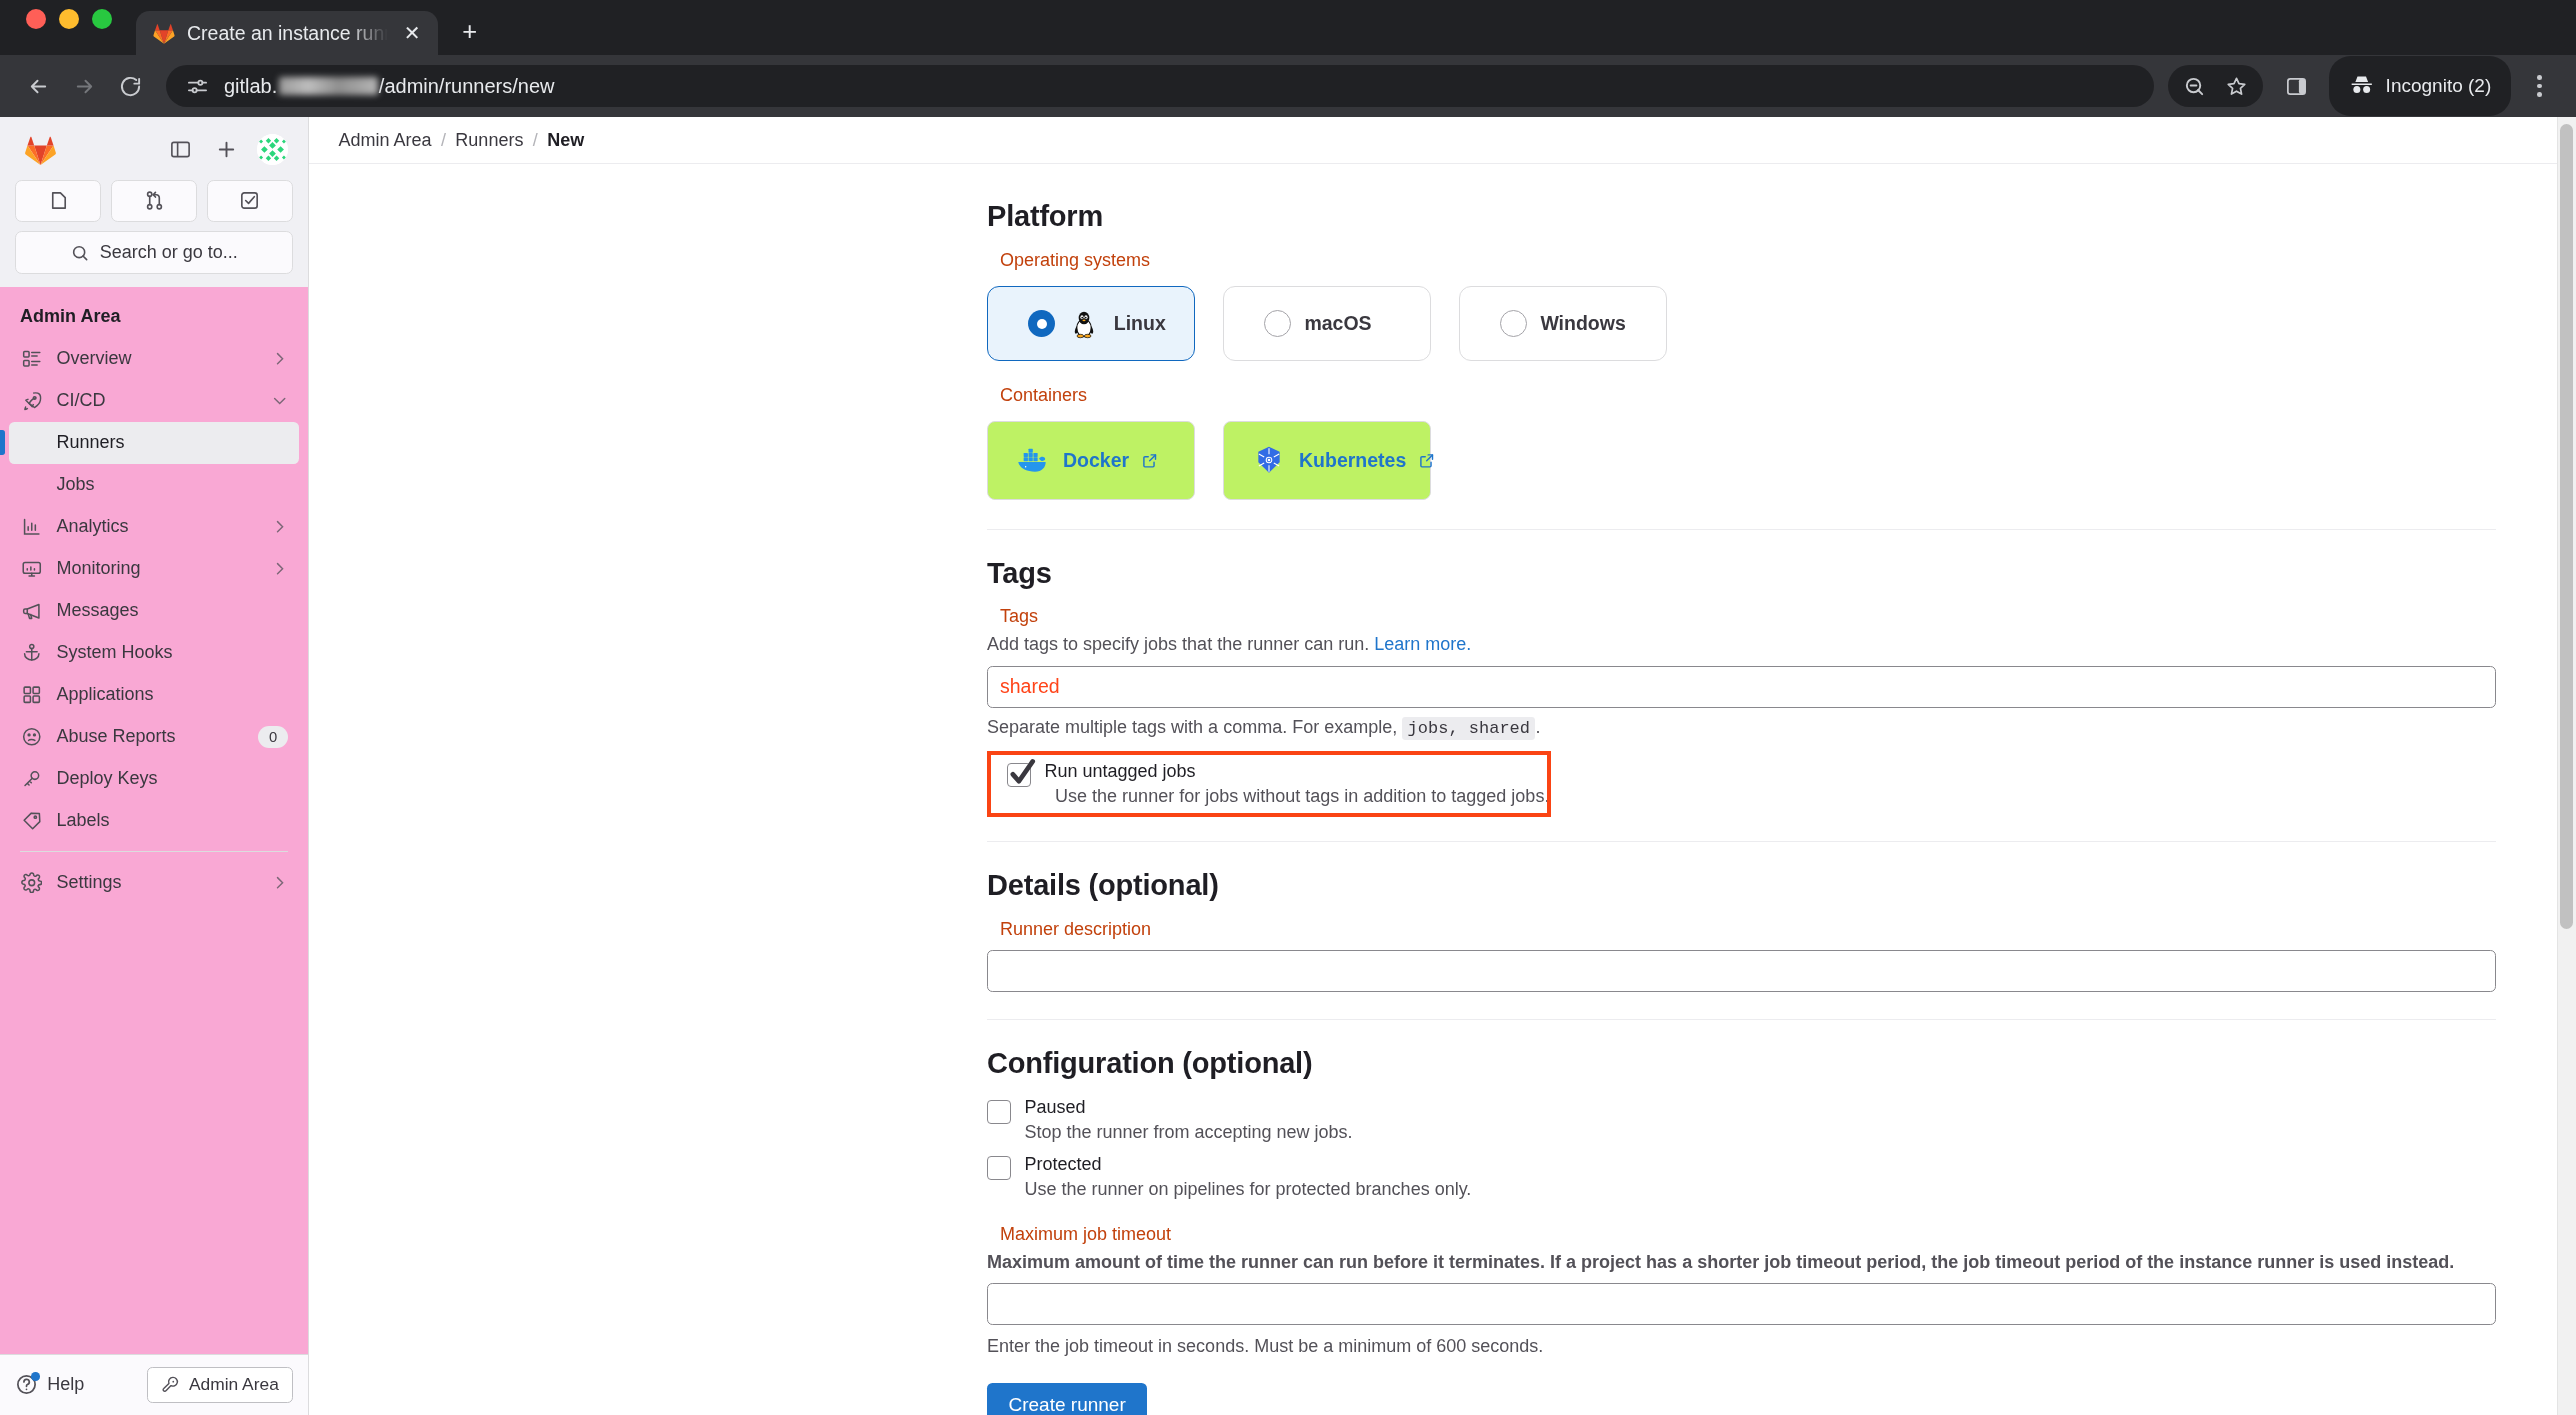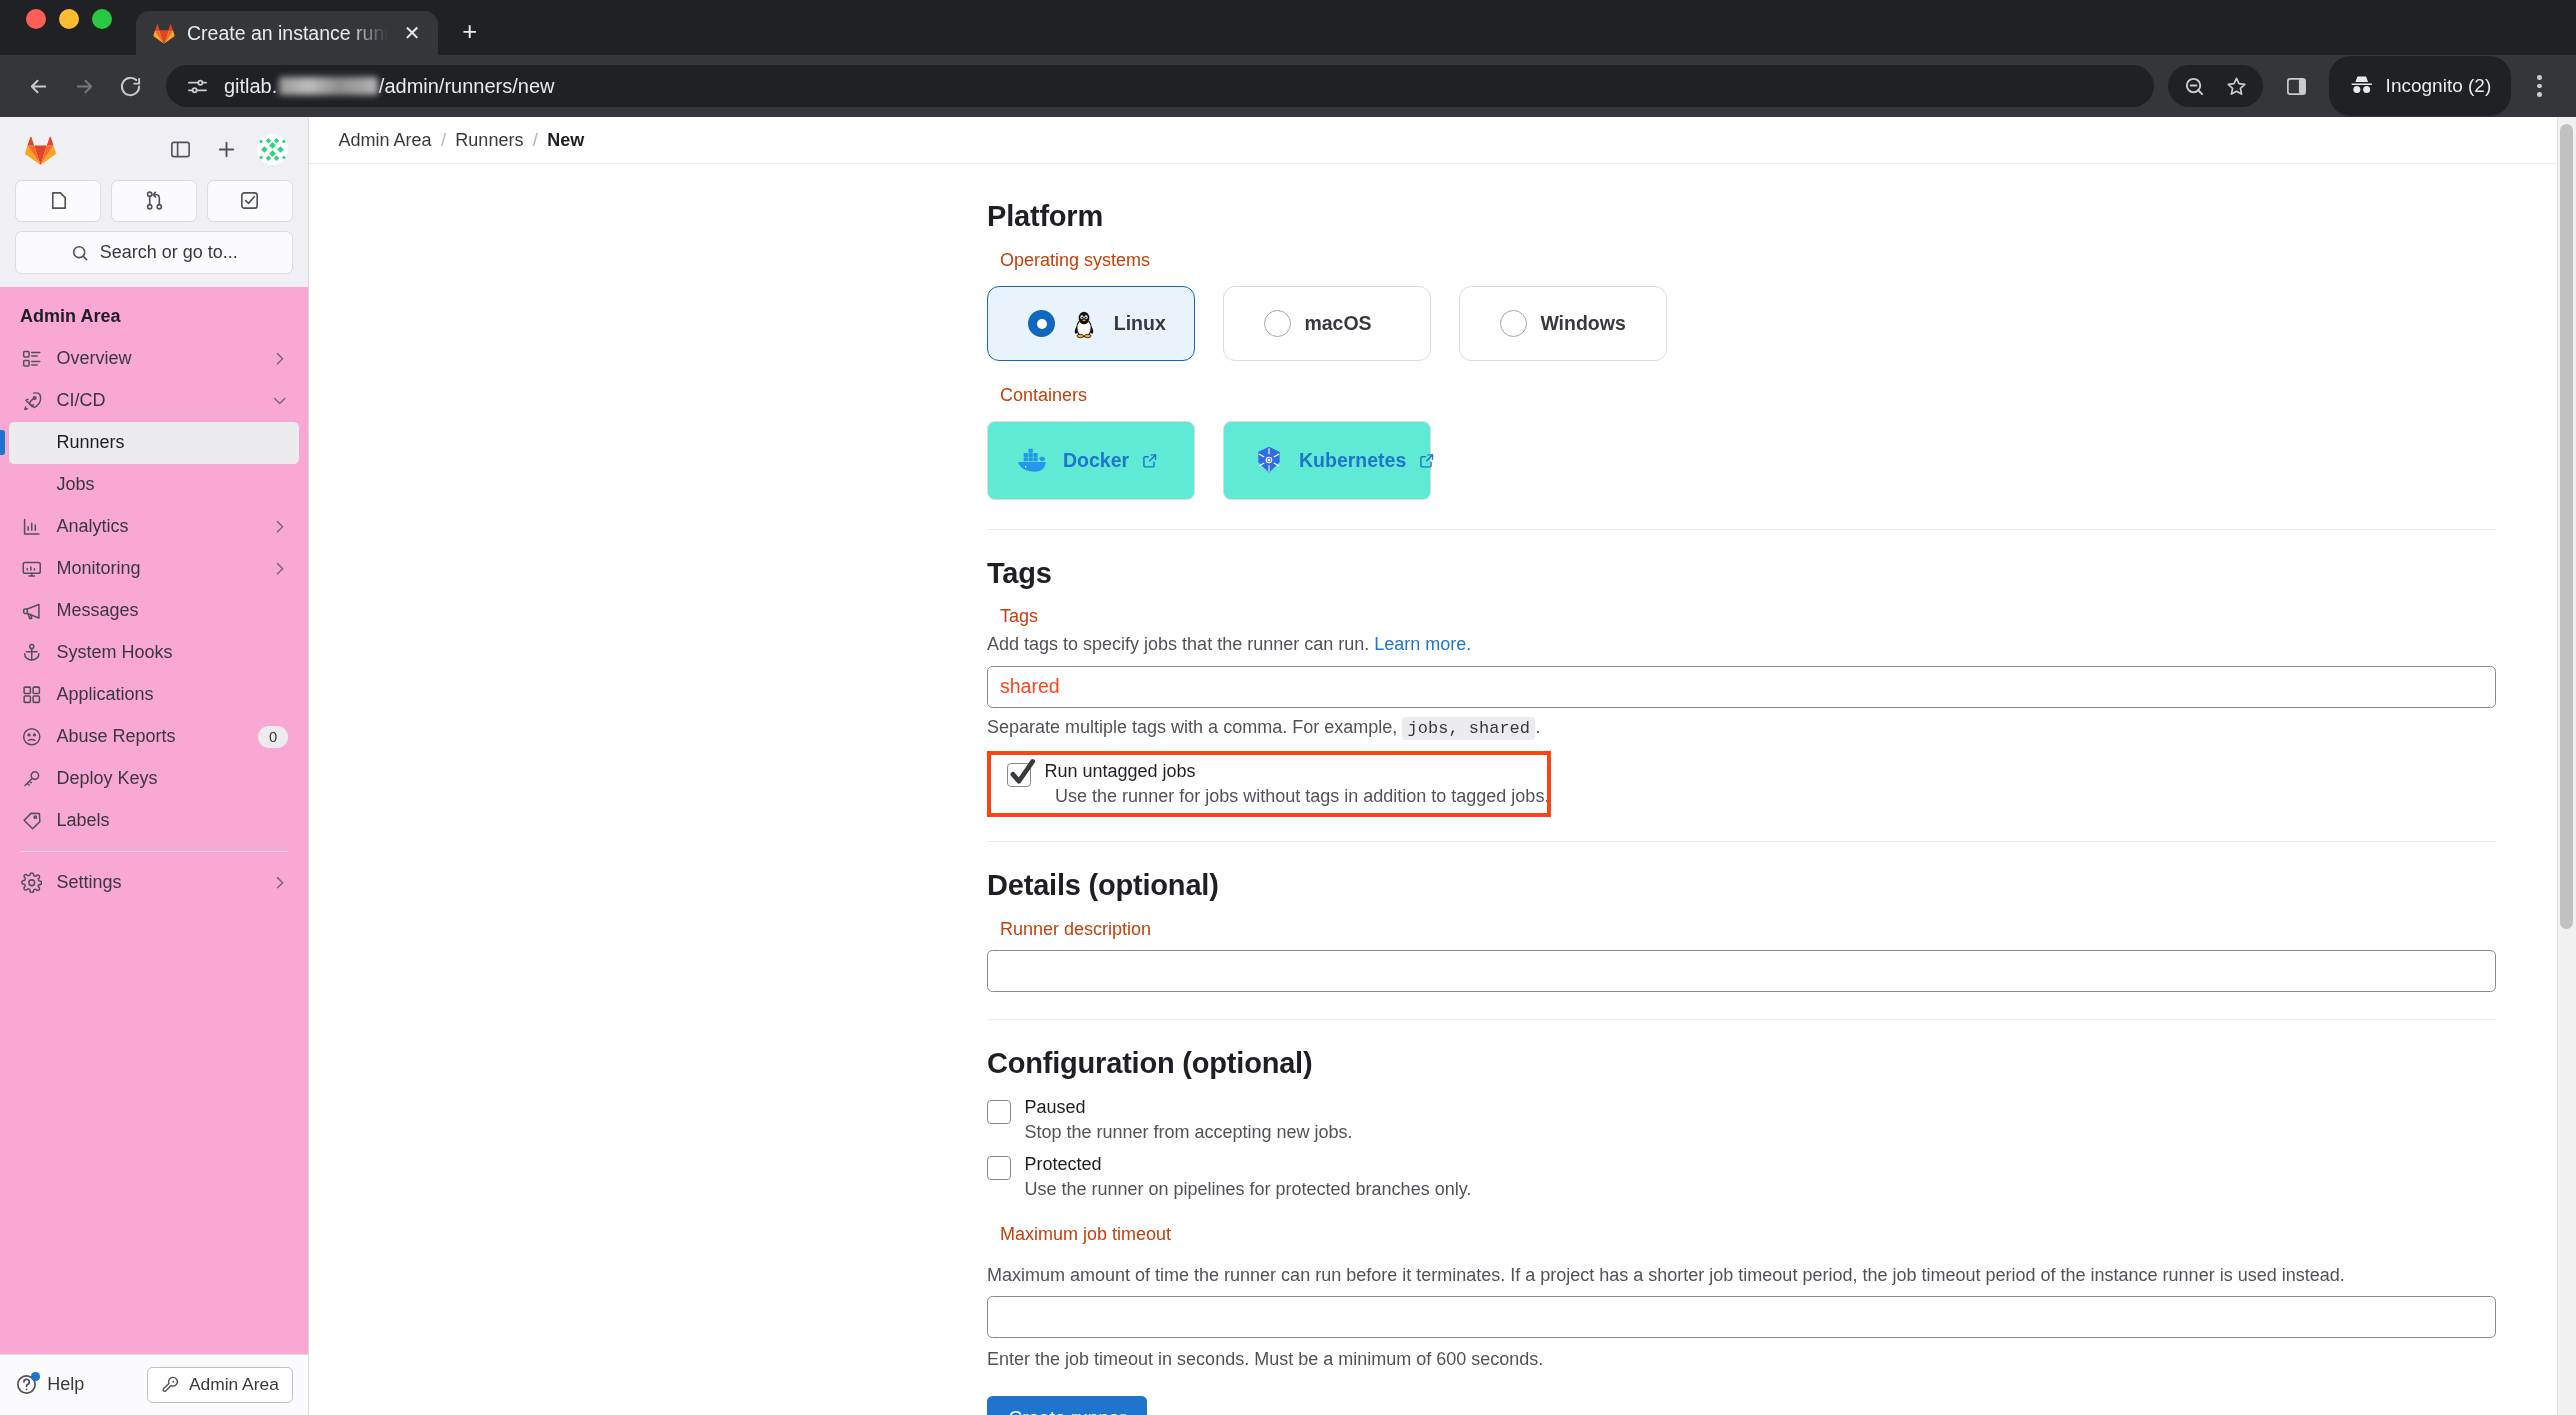--- a/index.html
+++ b/index.html
@@ -180,21 +180,21 @@
   .radio.on::after {
     content: ''; position: absolute; left: 50%; top: 50%; transform: translate(-50%,-50%);
     width: 10px; height: 10px; border-radius: 50%; background: #fff;
   }
   .os-name { font-size: 19.5px; font-weight: bold; color: #3a383f; }
   .tux { width: 32px; height: 32px; flex: 0 0 32px; }
 
   .cnt-row { display: flex; gap: 28px; margin-top: 14.8px; }
   .cnt-card {
     width: 208px; height: 79px; border: 0.7px solid #dcdcde; border-radius: 8px;
-    display: flex; align-items: center; padding: 0 0 0 27px; gap: 12px; cursor: pointer; background: #5eead4;
+    display: flex; align-items: center; padding: 0 0 0 27px; gap: 12px; cursor: pointer; background: #bef264;
   }
   .cnt-icon { width: 36px; height: 32px; flex: 0 0 36px; }
   .cnt-name { font-size: 19.5px; font-weight: bold; color: #1f75cb; }
   .ext-ico { width: 17.4px; height: 17.4px; flex: 0 0 17.4px; }
 
   .hr { height: 0.7px; background: #ececef; margin: 29.5px 0 0 0; width: 1509px; }
 
   .text-input {
     width: 1509px; height: 42px; border: 0.7px solid #89888d; border-radius: 5.4px;
     font-family: "Liberation Sans", sans-serif; font-size: 19.5px; padding: 0 12px;
@@ -768,21 +768,21 @@
 
             <div style="margin-top:10.7px;" class="cb-row">
               <span class="cbox"></span>
               <span>
                 <span class="cb-label" style="display:block;">Protected</span>
                 <span class="cb-desc" style="display:block;">Use the runner on pipelines for protected branches only.</span>
               </span>
             </div>
 
             <div style="margin-top:24px;" class="fld-label">Maximum job timeout</div>
-            <div style="margin-top:20px; width:1509px;" class="fld-help">Maximum amount of time the runner can run before it terminates. If a project has a shorter job timeout period, the job timeout period of the instance runner is used instead.</div>
+            <div style="margin-top:7px; width:1509px;font-weight:bold;" class="fld-help">Maximum amount of time the runner can run before it terminates. If a project has a shorter job timeout period, the job timeout period of the instance runner is used instead.</div>
 
             <input class="text-input" style="margin-top: 10.7px;" value="">
 
             <div style="margin-top:10.7px;" class="fld-help">Enter the job timeout in seconds. Must be a minimum of 600 seconds.</div>
 
             <button class="btn-primary" style="margin-top:25.5px;">Create runner</button>
           </div>
 
         </div>
       </div>

